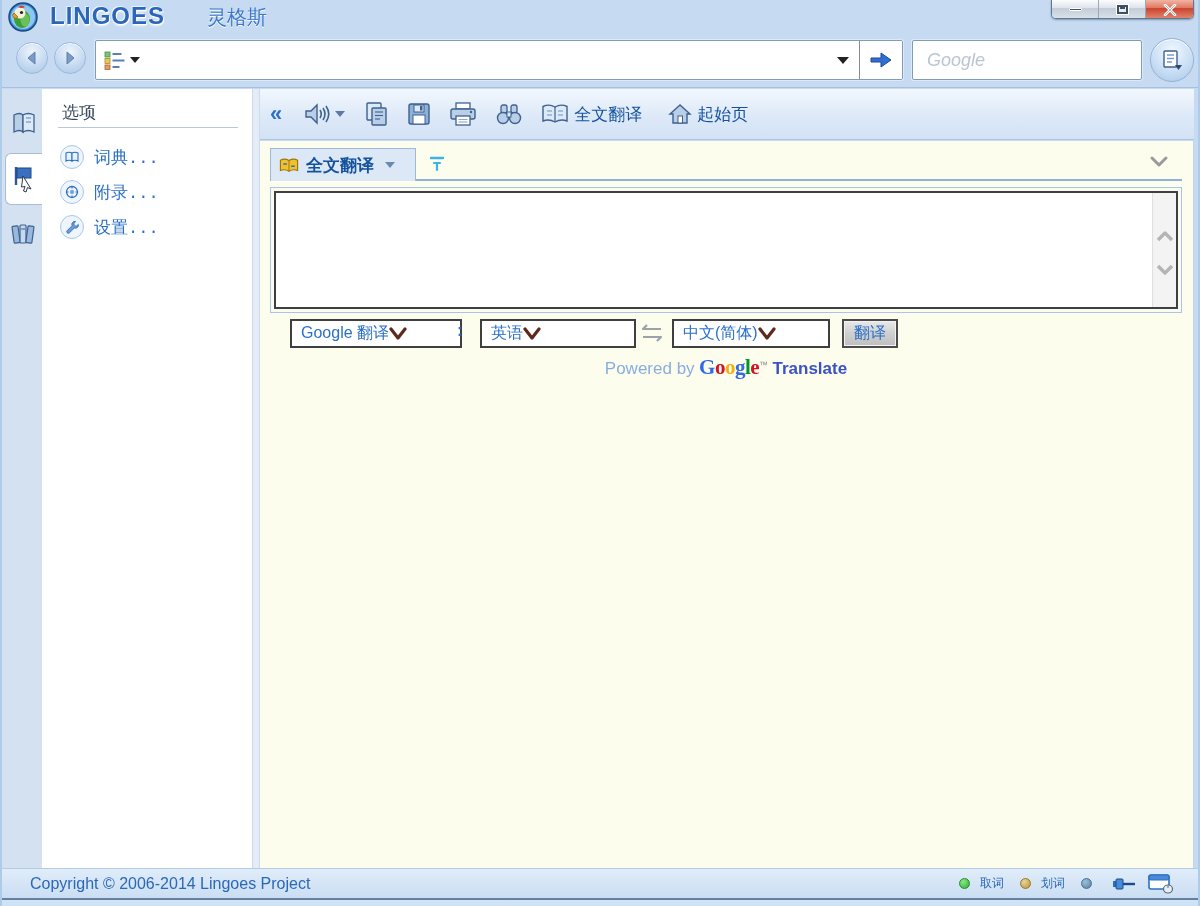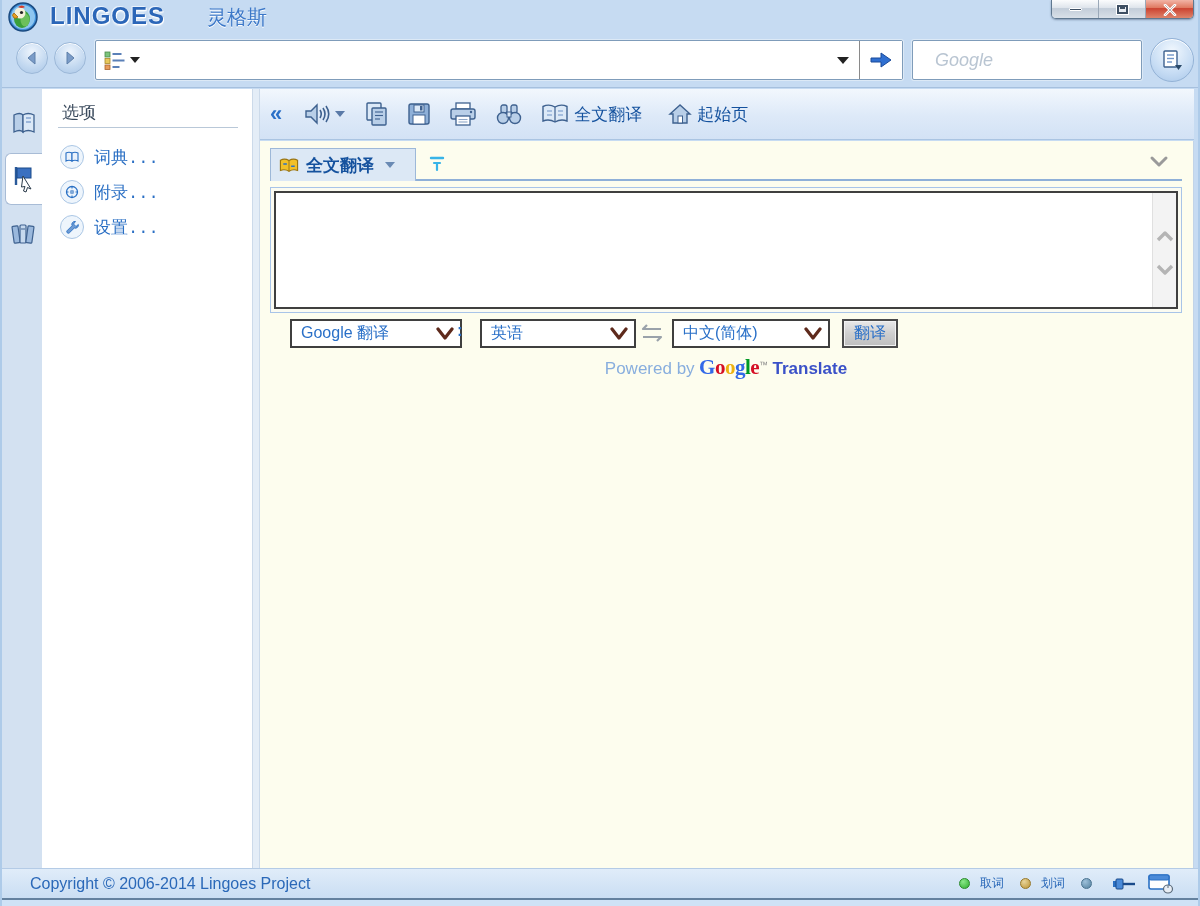--- a/index.html
+++ b/index.html
@@ -32,21 +32,21 @@
   .addrbar { position:absolute; left:93px; top:7px; width:808px; height:40px; background:#fff;
              border:1px solid #7f9cba; border-radius:2px; box-shadow:0 0 0 1px #dce9f6; display:flex; align-items:center; }
   .addr-left { display:flex; align-items:center; padding-left:8px; gap:4px; flex:1; }
   .addr-caret-zone { width:34px; height:100%; display:flex; align-items:center; justify-content:center;
                      border-right:1px solid #8a8a8a; }
   .gobtn { width:42px; height:100%; display:flex; align-items:center; justify-content:center; background:#fff; }
   .caret-dn { width:0; height:0; border-left:6px solid transparent; border-right:6px solid transparent; border-top:7px solid #222; }
   .caret-dn.small { border-left-width:5px; border-right-width:5px; border-top-width:6px; }
   .searchbox { position:absolute; left:910px; top:7px; width:230px; height:40px; background:#fff;
                border:1px solid #7f9cba; border-radius:2px; box-shadow:0 0 0 1px #dce9f6; display:flex; align-items:center; }
-  .searchinput { flex:1; height:100%; border:none; outline:none; padding-left:22px; font-size:18px;
+  .searchinput { flex:1; height:100%; border:none; outline:none; padding-left:14px; font-size:18px;
                  font-family:"Liberation Sans", sans-serif; color:#444; background:transparent; }
   .searchinput::placeholder { color:#b9c5d2; font-style:italic; }
   .roundbtn { position:absolute; left:1148px; top:5px; width:44px; height:44px; border-radius:50%;
               background:radial-gradient(circle at 50% 30%, #f2f8fe, #c6dcf4 60%, #a8c6e8);
               border:1px solid #93b2d6; box-shadow:inset 0 1px 0 #fff; display:flex; align-items:center; justify-content:center; }
 
   
   .main { position:absolute; left:0; top:89px; width:1196px; height:779px; }
   .tabstrip { position:absolute; left:0; top:0; width:40px; height:779px; background:#d3e1f1; }
   .vtab { position:absolute; left:4px; width:36px; height:52px; display:flex; align-items:center; justify-content:center;
@@ -82,21 +82,21 @@
   .row-chevron { position:absolute; right:12px; top:8px; cursor:pointer; }
 
   .inputpanel { position:absolute; left:10px; top:46px; width:912px; height:126px; border:1px solid #a8c4e8; background:#fbfbf1; }
   .txtwrap { position:absolute; left:3px; top:3px; right:3px; bottom:3px; border:2px solid #3f3f3f; background:#fff; display:flex; }
   .txtarea { flex:1; border:none; outline:none; resize:none; font-family:"Liberation Sans",sans-serif; font-size:16px; padding:6px; }
   .scrollstrip { width:24px; background:#f3f3f3; border-left:1px solid #e0e0e0; position:relative; }
   .sarrow { position:absolute; left:2px; width:20px; height:20px; cursor:pointer; }
 
   .comborow { position:absolute; left:10px; top:178px; width:912px; height:30px; }
   .combo { position:absolute; top:0; height:29px; background:#fff; border:2px solid #3f3f3f;
-           display:flex; align-items:center; justify-content:space-between; padding:0 6px 0 9px; cursor:pointer; }
+           display:flex; align-items:center; padding:0 6px 0 9px; cursor:pointer; }
   .combo .val { font-size:16px; color:#2a70c8; }
   .colon { position:absolute; left:187px; top:2px; font-size:17px; font-weight:bold; color:#2a70c8; }
   .swapwrap { position:absolute; left:370px; top:4px; }
   .xlbtn { position:absolute; left:572px; top:0; width:56px; height:29px; border:2px solid #4a4a4a;
            background:linear-gradient(180deg,#e9e9e9,#cfcfcf 50%,#bfbfbf); box-shadow:inset 0 0 0 1px #f2f2f2;
            font-family:"Liberation Sans",sans-serif; font-size:16px; color:#2a70c8; cursor:pointer; }
 
   .powered { position:absolute; left:10px; top:214px; width:912px; text-align:center; }
   .pw-by { font-size:17px; color:#88aede; }
   .g-logo { font-family:"Liberation Serif", serif; font-size:21px; font-weight:bold; letter-spacing:-0.5px; }

